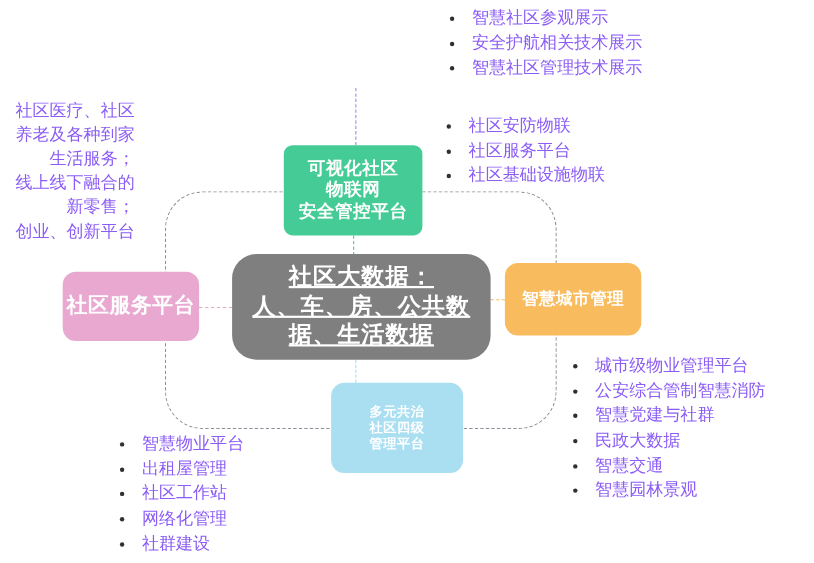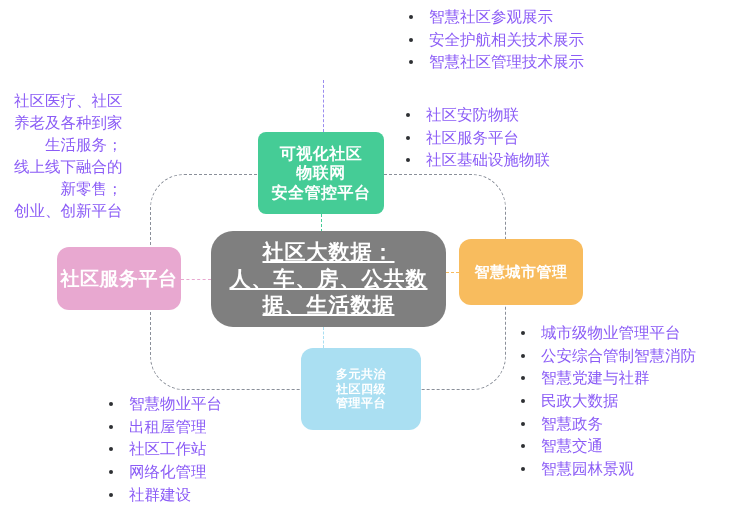--- a/index.html
+++ b/index.html
@@ -236,19 +236,18 @@
       <li>社群建设</li>
     </ul>
   </div>
 
   <div class="txtblock" id="list-bottom-right">
     <ul class="bullets">
       <li>城市级物业管理平台</li>
       <li>公安综合管制智慧消防</li>
       <li>智慧党建与社群</li>
       <li>民政大数据</li>
-      <li>智慧政务</li>
       <li>智慧交通</li>
       <li>智慧园林景观</li>
     </ul>
   </div>
 
 </div>
 
 </body></html>

